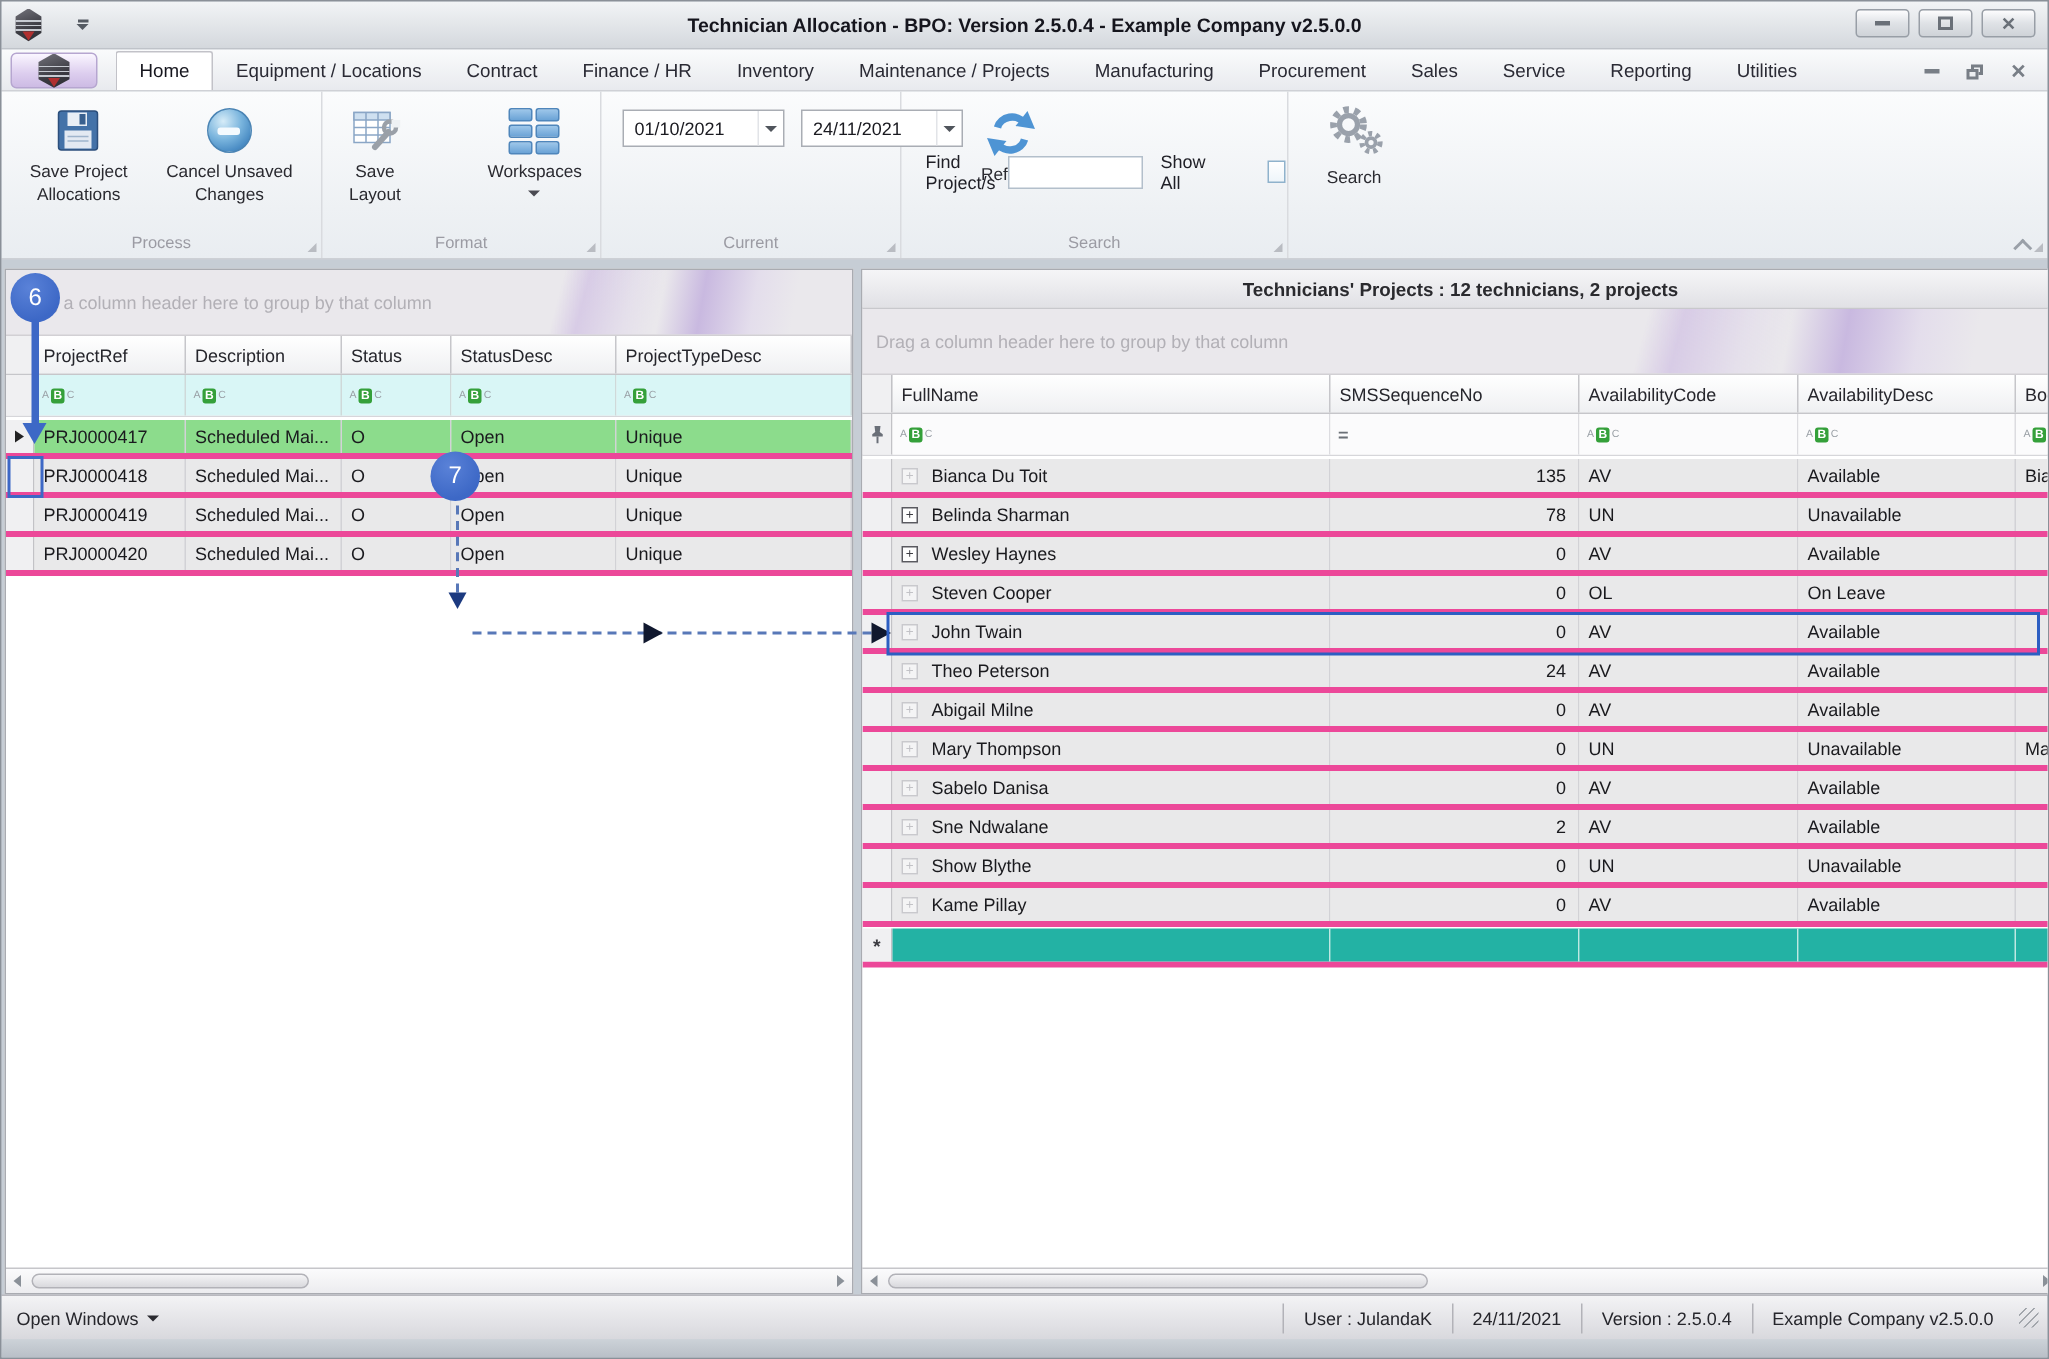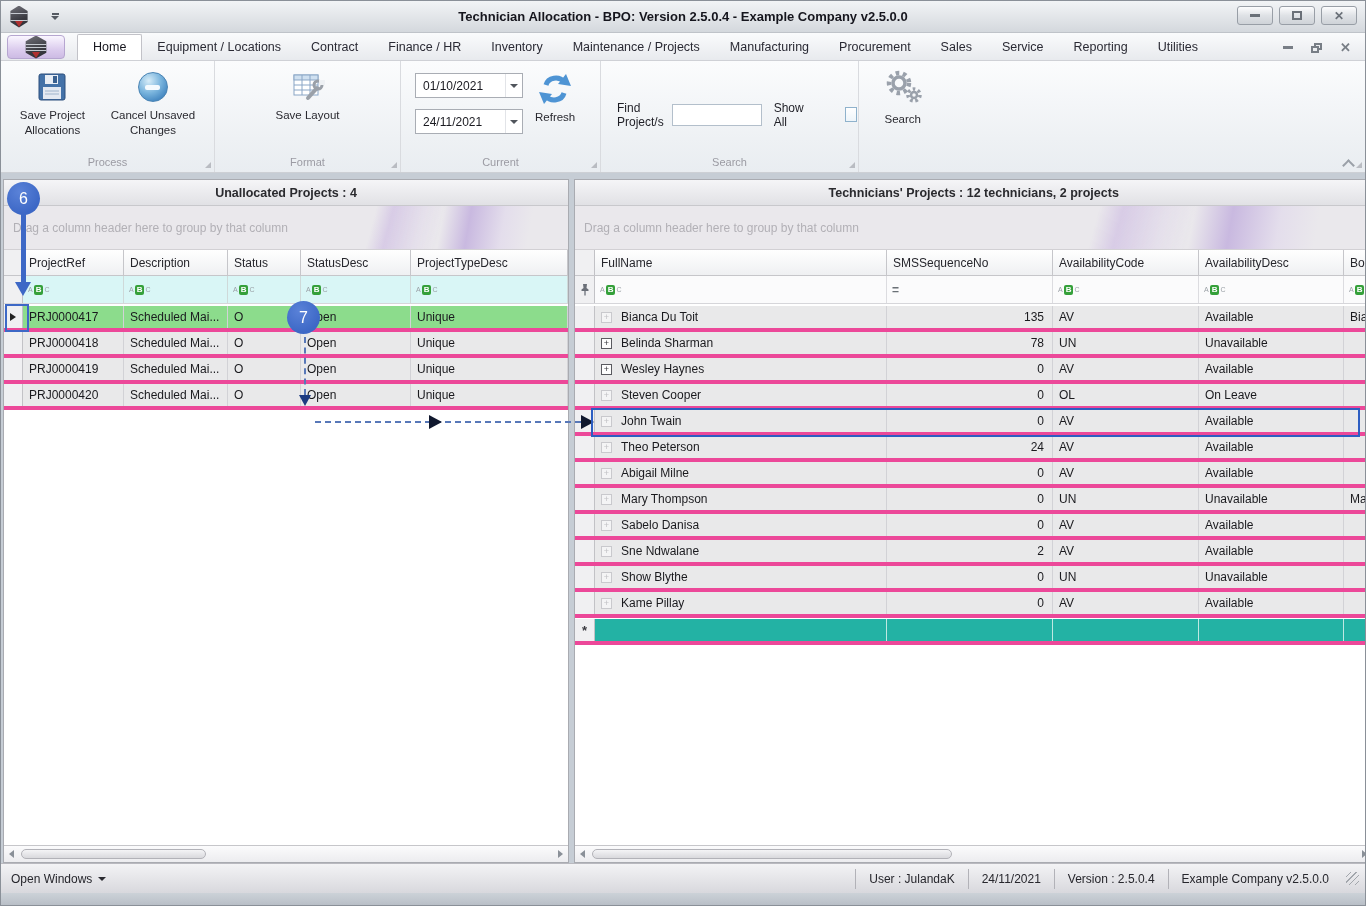--- a/index.html
+++ b/index.html
@@ -57,21 +57,21 @@
   .bigbtn { display:flex; flex-direction:column; align-items:center; padding:4px 6px 0 6px; gap:3px; }
   .bigbtn .lbl { font-size:11.5px; color:#2a2a30; text-align:center; line-height:1.3; white-space:pre-line; }
   .iconbox { height:36px; display:flex; align-items:center; justify-content:center; }
   .cancel-sphere { width:30px; height:30px; border-radius:50%;
                    background:radial-gradient(circle at 35% 28%, #d6ecf8, #79b4dd 45%, #4a8cc4 75%, #3a78ae);
                    border:1px solid #4a84b4; display:flex; align-items:center; justify-content:center; }
   .cancel-sphere i { width:15px; height:5px; border-radius:2px; background:#f4fafe; }
   .tilegrid { display:grid; grid-template-columns:16px 16px; grid-auto-rows:9px; gap:2px; }
   .tilegrid i { background:linear-gradient(#9ec7ea,#6ba3d6); border:1px solid #4f86bb; border-radius:2px; }
   .ddarrow { border-left:4px solid transparent; border-right:4px solid transparent; border-top:4px solid #4a4a52; margin-top:1px; }
-  .datecol { display:flex; flex-direction:column; gap:11px; padding:8px 6px 0 8px; }
+  .datecol { display:flex; flex-direction:row; gap:11px; padding:8px 6px 0 8px; }
   .datecombo { width:108px; height:25px; background:#fff; border:1px solid #a9adb4; display:flex; align-items:center; }
   .datecombo .val { flex:1; font-size:12px; color:#1a1a20; padding-left:7px; }
   .datecombo .dd { width:17px; height:100%; display:flex; align-items:center; justify-content:center; border-left:1px solid #e2e4e8; }
   .datecombo .dd b { border-left:4px solid transparent; border-right:4px solid transparent; border-top:4px solid #50555c; }
   .searchcol { display:flex; flex-direction:row; gap:12px; padding:10px 4px 0 10px; }
   .srow { display:flex; align-items:center; gap:8px; font-size:12px; color:#1f1f26; }
   .findinput { width:90px; height:22px; border:1px solid #b3bfcb; background:#fff; font-size:12px; padding:0 4px;
                font-family:"Liberation Sans",sans-serif; }
   .cb { width:15px; height:15px; border:1px solid #8fb2cc; background:linear-gradient(#fff,#eef5fa); margin-left:30px; }
 
@@ -258,20 +258,34 @@
               <line x1="19" y1="5" x2="19" y2="25" stroke="#8aa6c6"></line>
               <line x1="3" y1="15" x2="27" y2="15" stroke="#8aa6c6"></line>
               <line x1="3" y1="20" x2="27" y2="20" stroke="#8aa6c6"></line>
               <line x1="17" y1="28" x2="26" y2="18" stroke="#9aa0a8" stroke-width="4" stroke-linecap="round"></line>
               <circle cx="27" cy="15" r="4" fill="none" stroke="#9aa0a8" stroke-width="3"></circle>
               <rect x="28" y="10" width="6" height="5" fill="#eef1f4"></rect>
             </svg>
           </span>
           <span class="lbl">Save Layout</span>
         </div>
+        <div class="bigbtn">
+          <span class="iconbox">
+            <span class="tilegrid">
+                <i></i>
+                <i></i>
+                <i></i>
+                <i></i>
+                <i></i>
+                <i></i>
+              </span>
+          </span>
+          <span class="lbl">Workspaces</span>
+          <span class="ddarrow"></span>
+        </div>
       </div>
       <div class="rgroup-label">Format</div>
     </div>
 
     <div class="rgroup" style="width:200px;">
       <div class="rgroup-content">
         <div class="datecol">
           <span class="datecombo">
             <span class="val">01/10/2021</span>
             <span class="dd">
@@ -330,21 +344,20 @@
     <div class="rgroup" style="flex:1; border-right:none;">
       <div class="rgroup-content"></div>
       <div class="rgroup-label" style="color:transparent;"></div>
     </div>
     <span class="ribbon-chevron"></span>
   </div>
 
   <div class="main">
 
     <div class="panel left">
-      <div class="panel-title">Unallocated Projects : 4</div>
       <div class="groupby">
         <span>Drag a column header here to group by that column</span>
       </div>
       <div class="grid-header">
         <div class="ind-cell lc0"></div>
         <div class="gh-cell lc1">ProjectRef</div>
         <div class="gh-cell lc2">Description</div>
         <div class="gh-cell lc3">Status</div>
         <div class="gh-cell lc4">StatusDesc</div>
         <div class="gh-cell lc5">ProjectTypeDesc</div>

